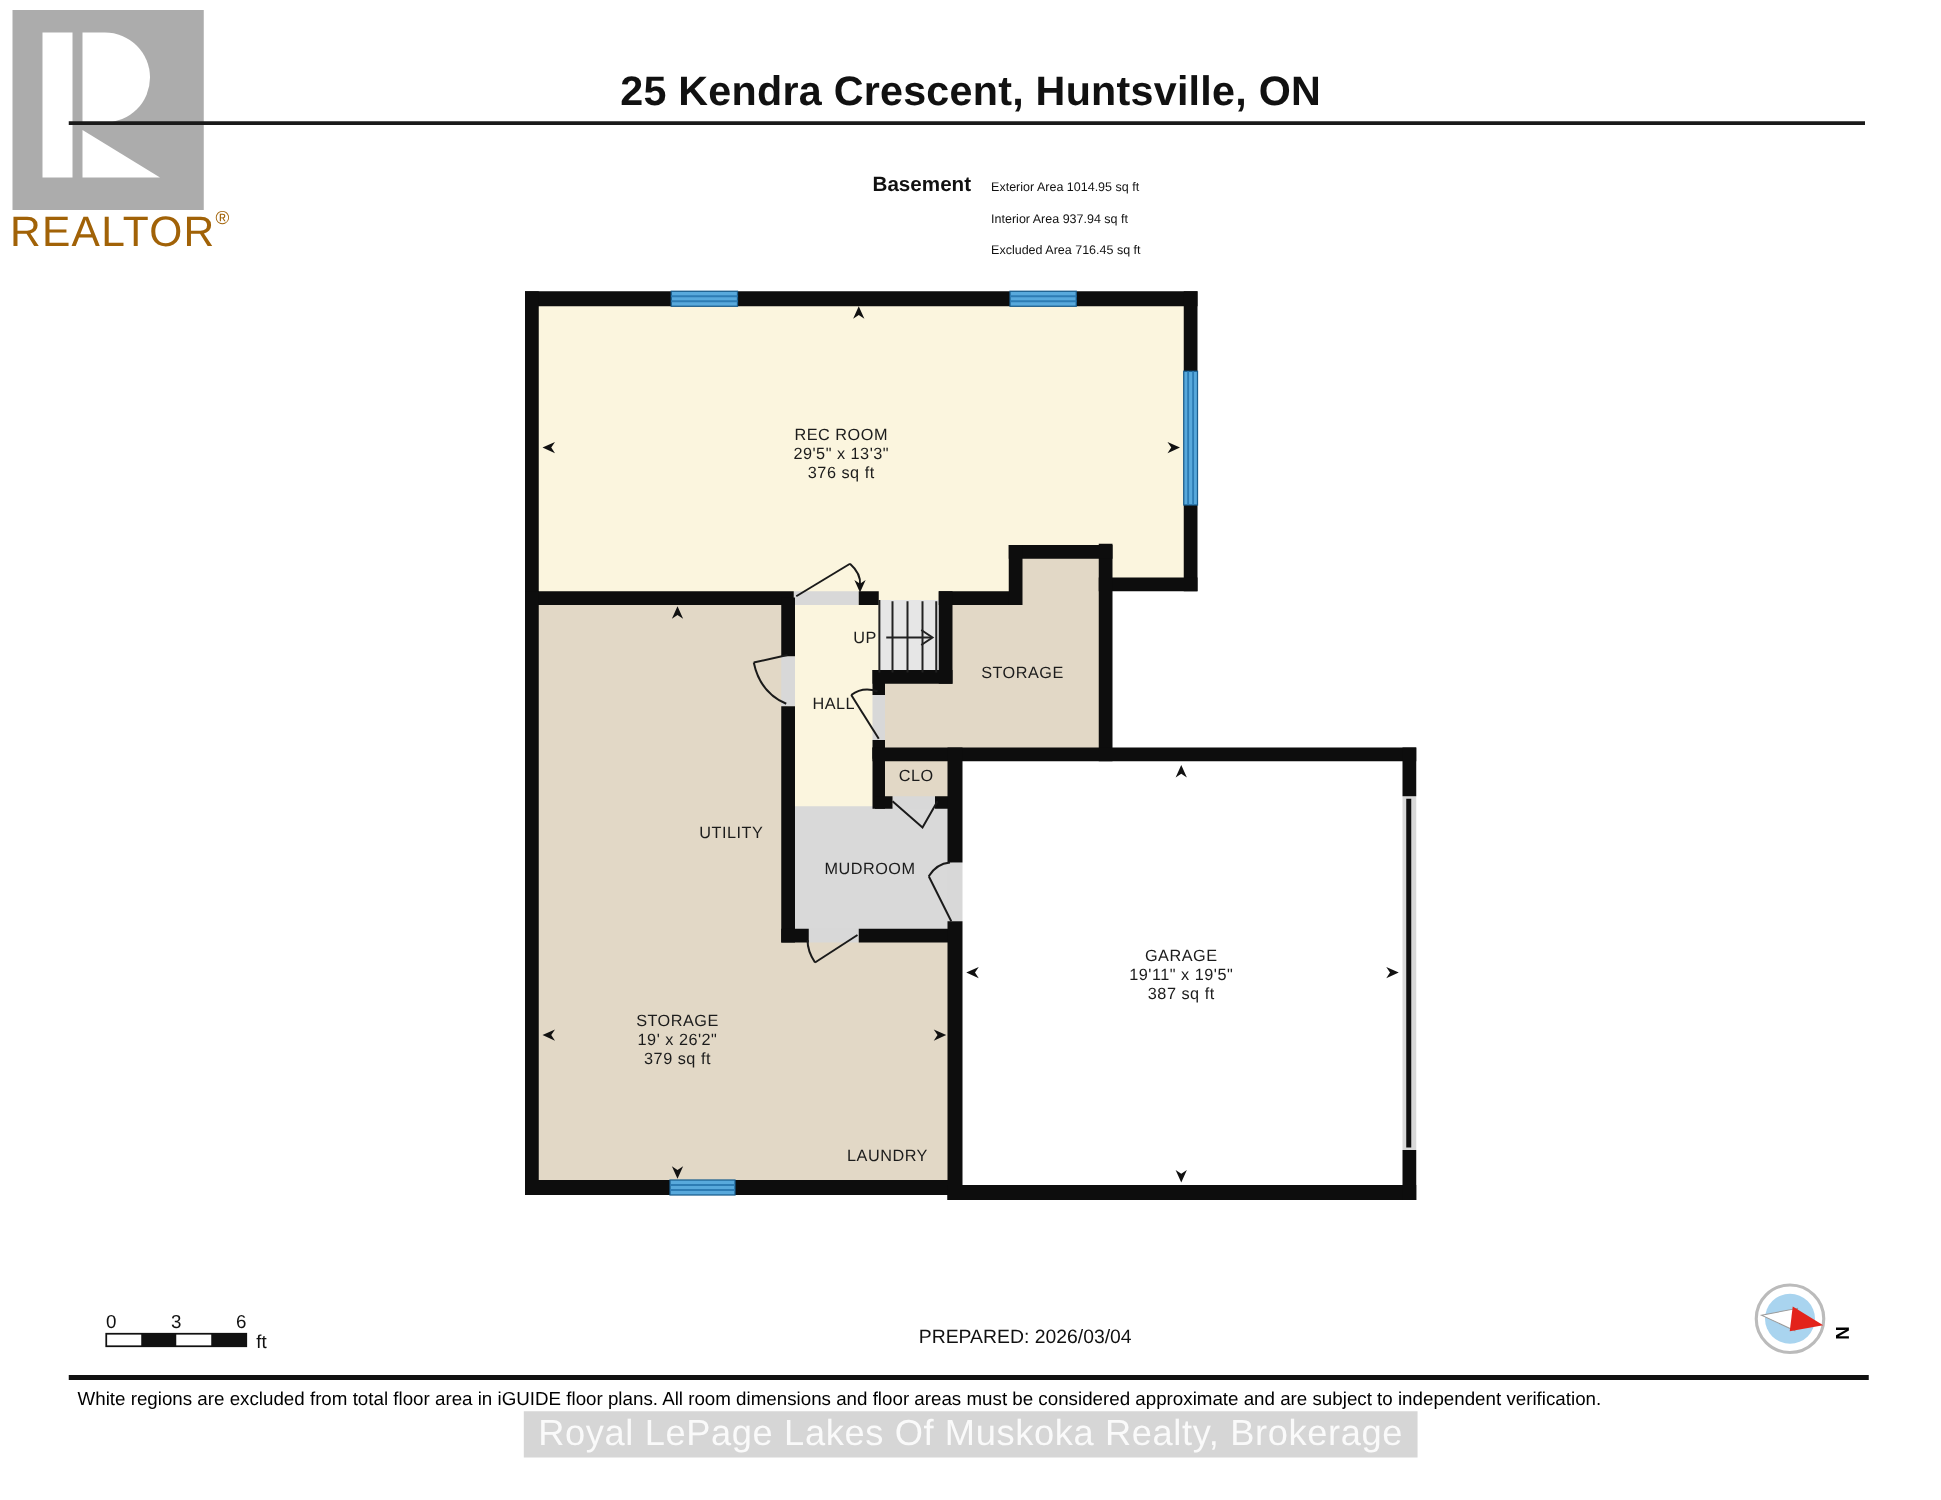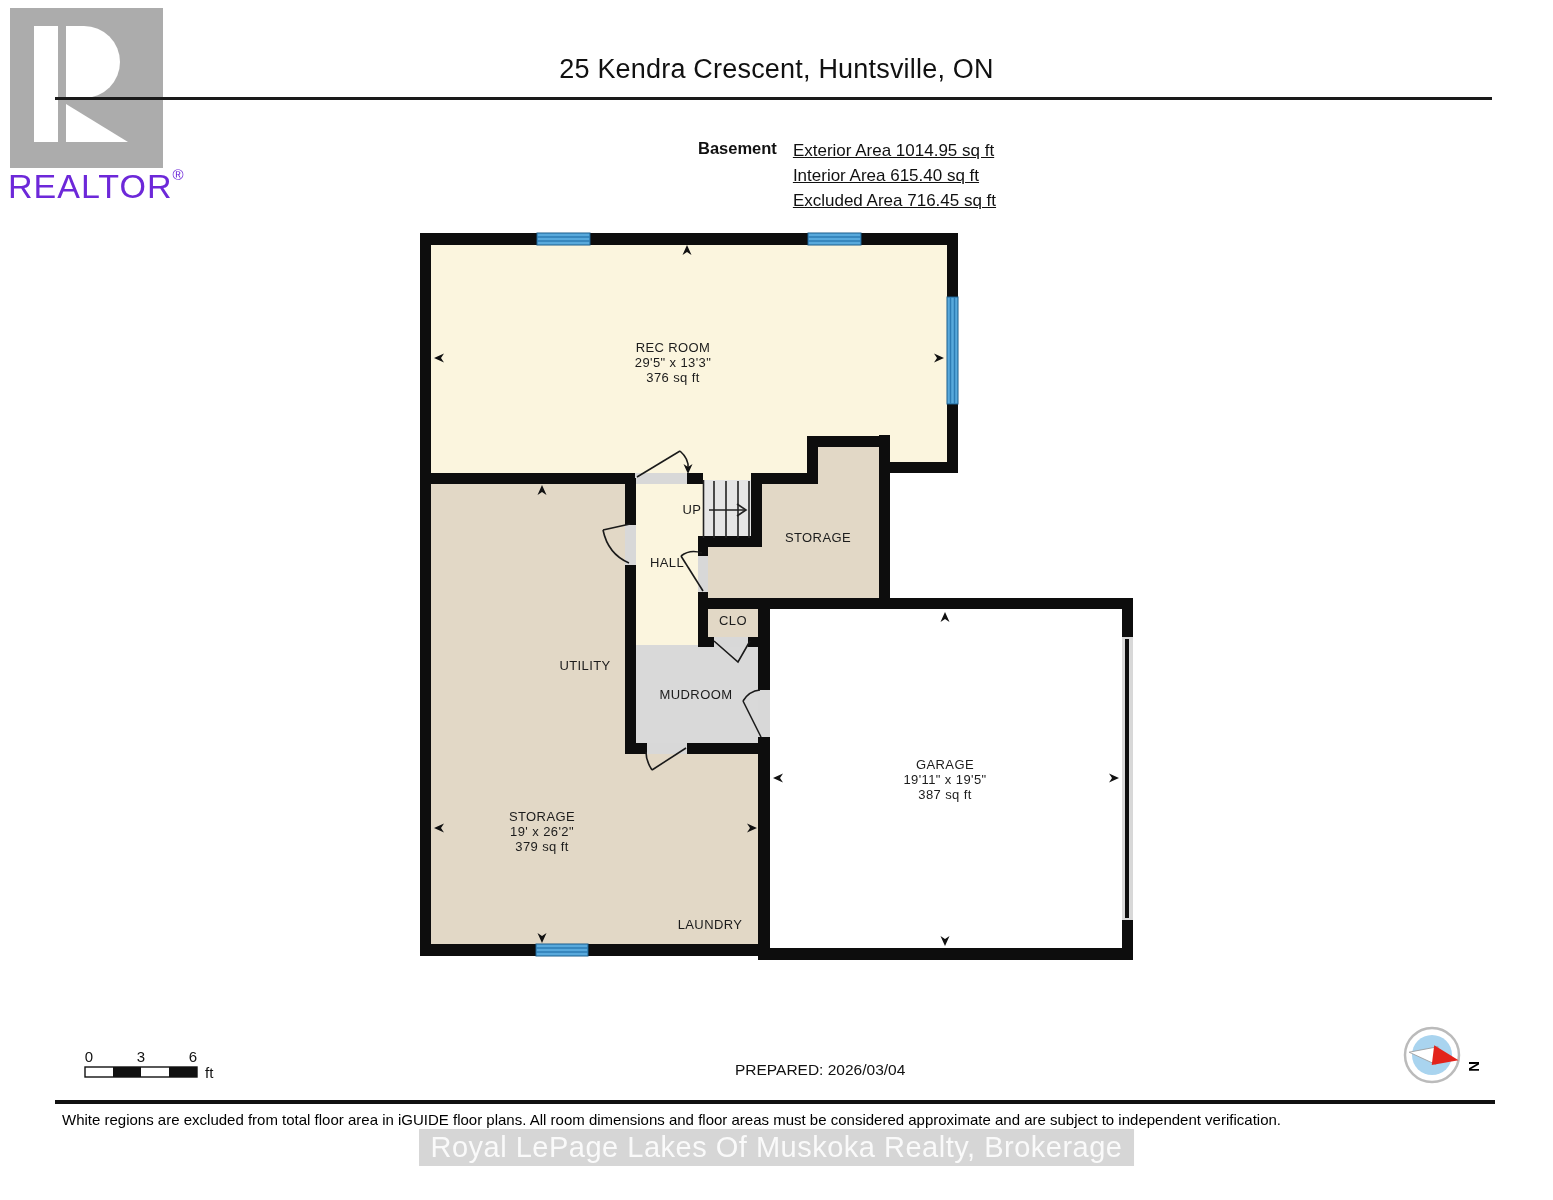--- a/index.html
+++ b/index.html
@@ -1,27 +1,27 @@
 <!DOCTYPE html>
 <html><head>
 <meta charset="utf-8">
 <style>
   html,body{margin:0;padding:0;background:#fff;}
   #page{position:relative;width:1553px;height:1200px;background:#ffffff;overflow:hidden;
         font-family:"Liberation Sans","DejaVu Sans",sans-serif;color:#111;}
   
   #logo-box{position:absolute;left:10px;top:8px;width:153px;height:160px;background:#acacac;}
-  #logo-word{position:absolute;left:8px;top:166px;font-size:34px;color:#6d28d9;letter-spacing:1px;text-align:right;}
+  #logo-word{position:absolute;left:8px;top:166px;font-size:34px;color:#a16207;letter-spacing:1px;text-align:right;}
   #logo-word sup{font-size:15px;vertical-align:18px;}
   #page-title{position:absolute;left:0;top:54px;width:100%;text-align:center;
-              font-size:27px;font-weight:normal;letter-spacing:0.2px;}
+              font-size:33px;font-weight:bold;letter-spacing:0.2px;}
   #title-rule{position:absolute;left:55px;top:97px;width:1437px;height:3px;background:#1a1a1a;}
   #area-block{position:absolute;left:698px;top:110px;display:flex;gap:16px;margin-top:28px;}
   #floor-label{font-size:16.5px;font-weight:bold;padding-top:1px;}
-  .area-line{font-size:17px;line-height:25px;text-decoration:underline;}
+  .area-line{font-size:10px;line-height:25px;}
   
   #prepared{position:absolute;left:735px;top:1061px;font-size:15.5px;}
   
   #footer-rule{position:absolute;left:55px;top:1100px;width:1440px;height:4px;background:#111;}
   #disclaimer{position:absolute;left:62px;top:1111px;font-size:15px;color:#000;}
   #watermark{position:absolute;left:50%;top:1129px;transform:translateX(-50%);
              background:#d6d6d6;color:#fafafa;font-size:29px;letter-spacing:0.5px;
              padding:2px 12px;white-space:nowrap;}
   svg text{font-family:"Liberation Sans","DejaVu Sans",sans-serif;}
   .room-label{font-size:13px;fill:#1c1c1c;letter-spacing:0.4px;}
@@ -40,21 +40,21 @@
     </svg>
   </div>
   <div id="logo-word"><span>REALTOR</span><sup>®</sup></div>
 
   <div id="page-title">25 Kendra Crescent, Huntsville, ON</div>
   <div id="title-rule"></div>
   <div id="area-block">
     <div id="floor-label">Basement</div>
     <div>
       <div class="area-line">Exterior Area 1014.95 sq ft</div>
-      <div class="area-line">Interior Area 615.40 sq ft</div>
+      <div class="area-line">Interior Area 937.94 sq ft</div>
       <div class="area-line">Excluded Area 716.45 sq ft</div>
     </div>
   </div>
 
   <svg style="position:absolute;left:0;top:0;" width="1553" height="1200" viewBox="0 0 1553 1200">
 
     <g>
       <path d="M425,238 H953 V468 H884 V480 H425 Z" fill="#FBF5DE"></path>
       <rect x="630" y="478" width="78" height="172" fill="#FBF5DE"></rect>
       <path d="M425,478 h205 v272 h135 v205 h-340 z" fill="#E2D8C6"></path>

